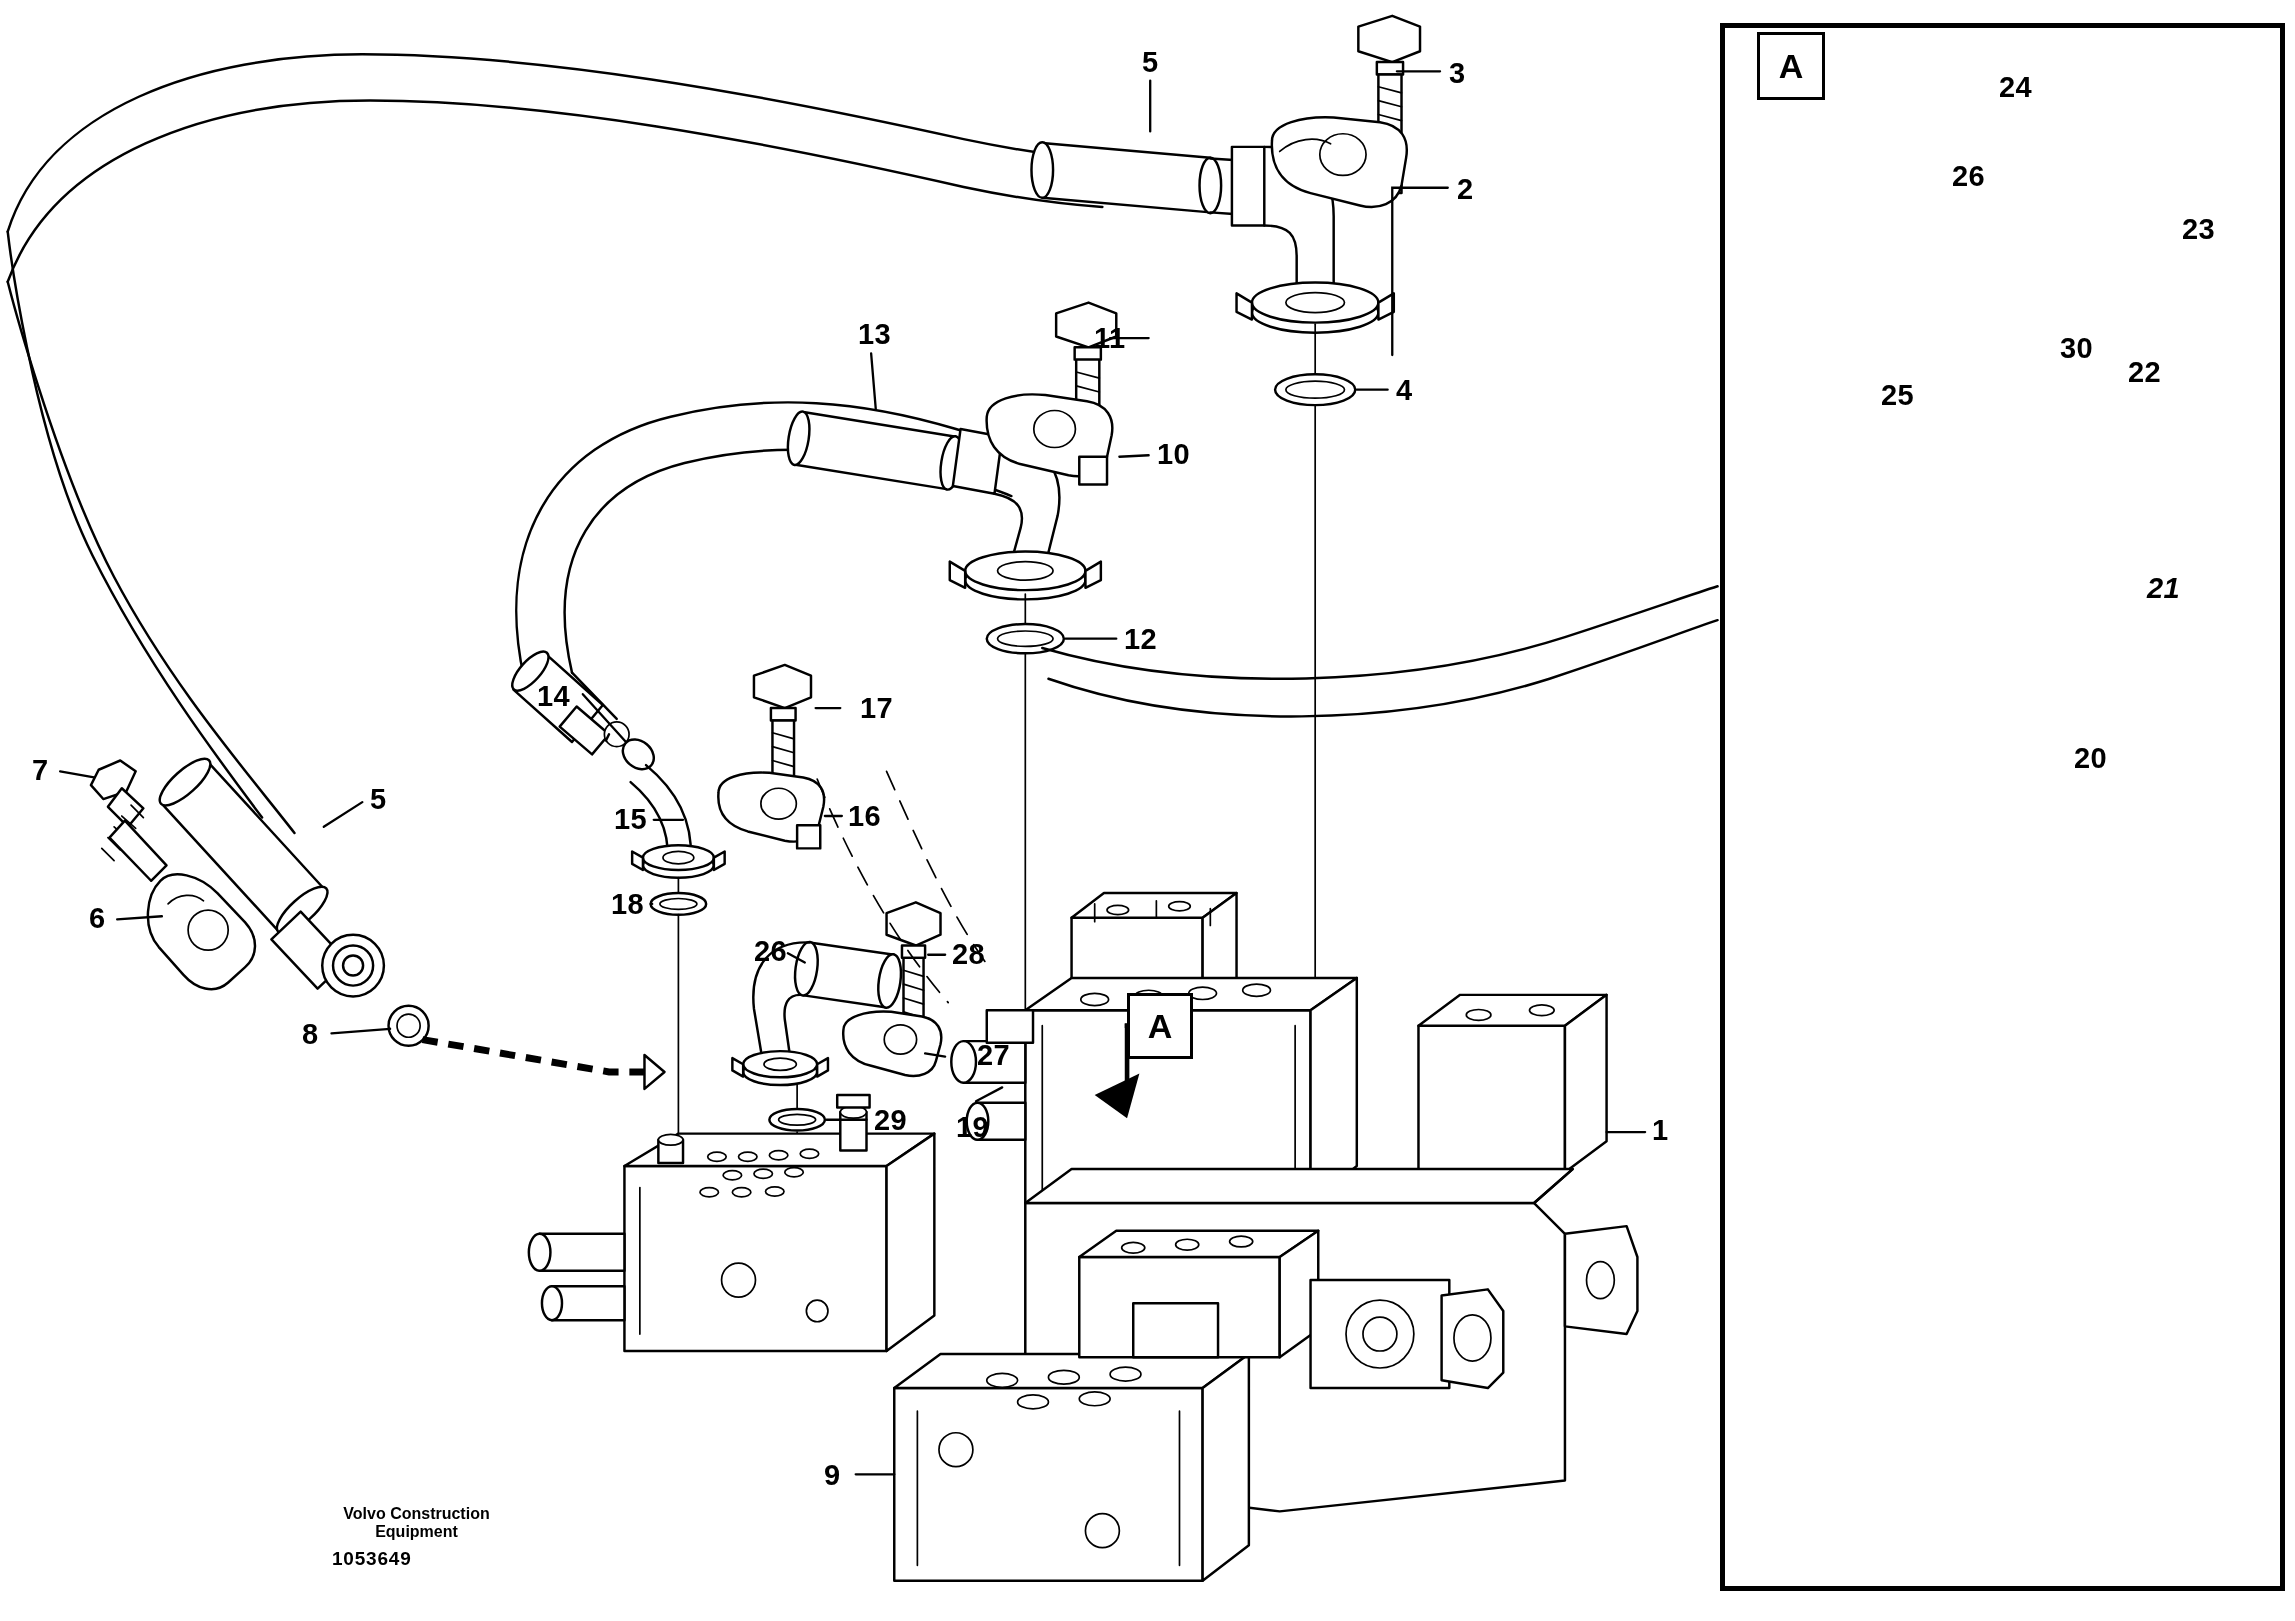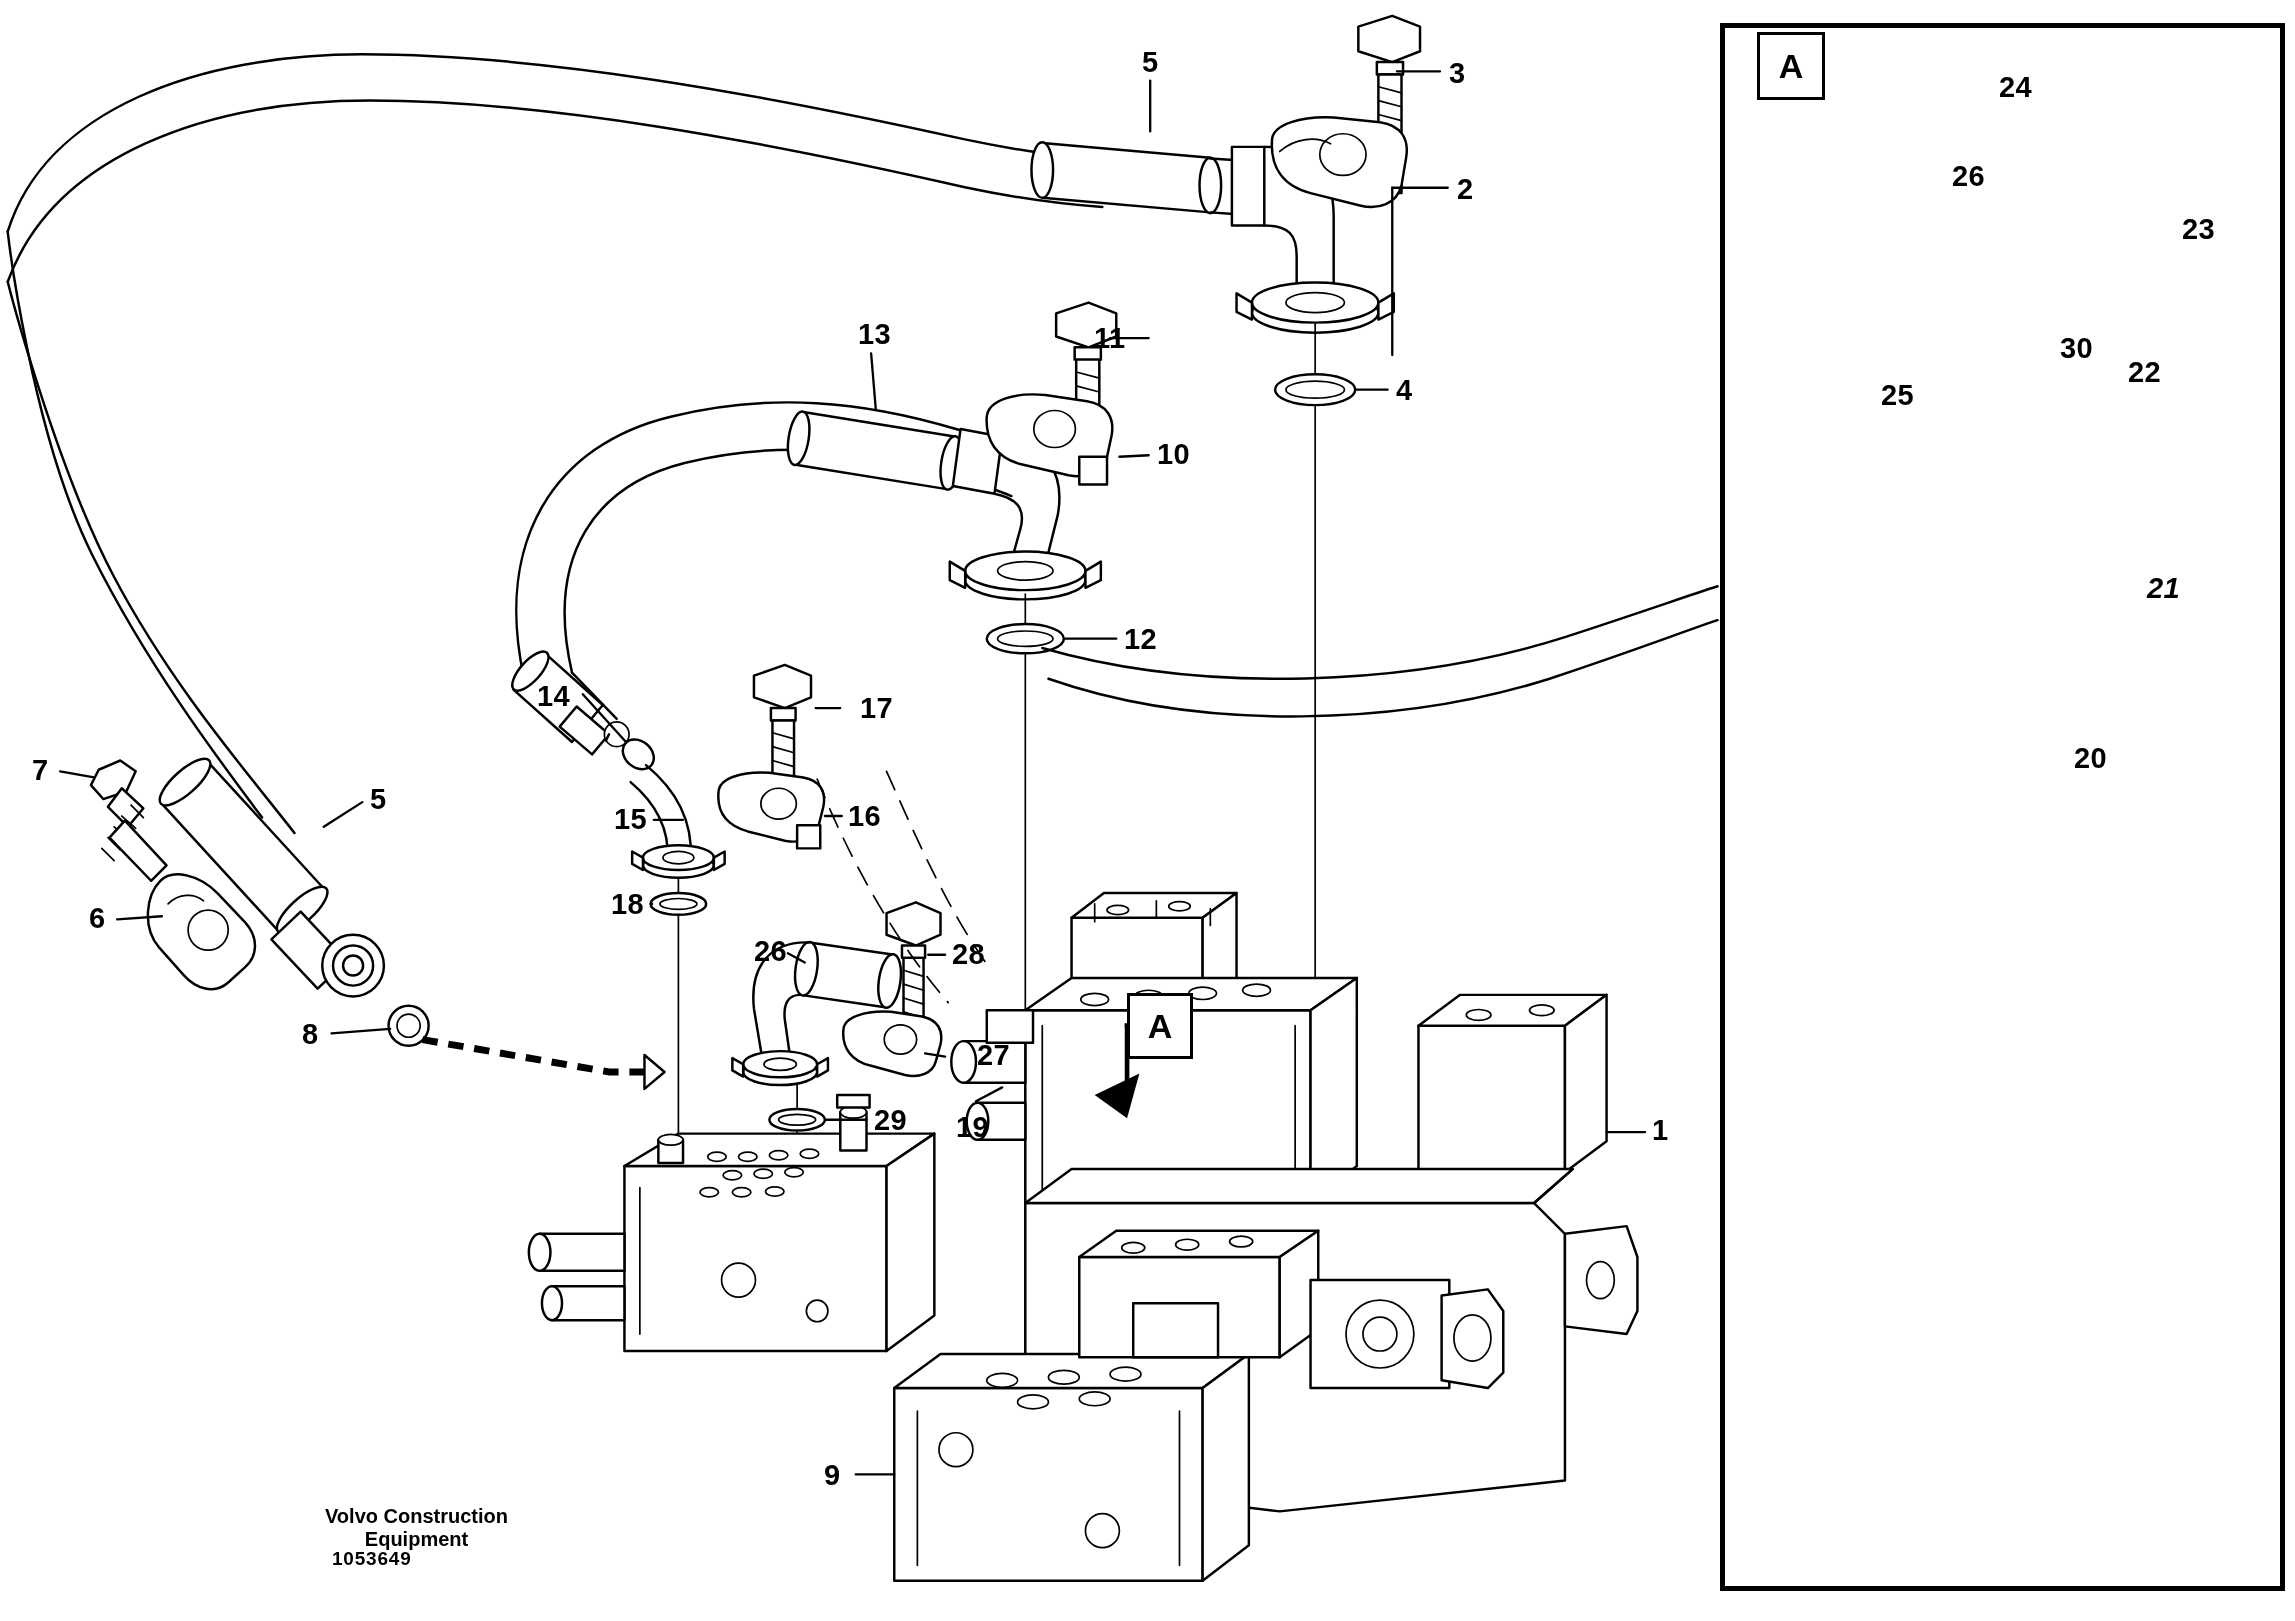--- a/index.html
+++ b/index.html
@@ -10,21 +10,21 @@
   .ln-t{fill:none;stroke:#000;stroke-width:2.2;stroke-linecap:round;stroke-linejoin:round;}
   .ln-b{fill:none;stroke:#000;stroke-width:6;stroke-linecap:square;stroke-linejoin:miter;}
   .fillw{fill:#ffffff;stroke:#000;stroke-width:3.2;stroke-linejoin:round;}
   .fillw-t{fill:#ffffff;stroke:#000;stroke-width:2.2;stroke-linejoin:round;}
   .leader{fill:none;stroke:#000;stroke-width:3;stroke-linecap:round;}
   .dash{fill:none;stroke:#000;stroke-width:9;stroke-dasharray:20 14;stroke-linecap:butt;}
   .callout{position:absolute;font-size:29px;font-weight:bold;color:#000;letter-spacing:0.4px;
            font-family:"Liberation Sans",sans-serif;white-space:nowrap;}
   .boxA{position:absolute;border:3.9px solid #000;background:#fff;display:flex;
         align-items:center;justify-content:center;font-size:34px;font-weight:bold;}
-  .logo{position:absolute;text-align:center;font-size:20px;font-weight:bold;line-height:1.15;color:#000;}
+  .logo{position:absolute;text-align:center;font-size:16px;font-weight:bold;line-height:1.15;color:#000;}
   .partno{position:absolute;font-size:19px;font-weight:bold;letter-spacing:0.8px;color:#000;}
   .detail-frame{position:absolute;border:5.4px solid #000;background:#fff;}
 </style>
 </head>
 <body>
 
 <div id="page">
 
   <svg class="layer" viewBox="0 0 2977 2103">
 

